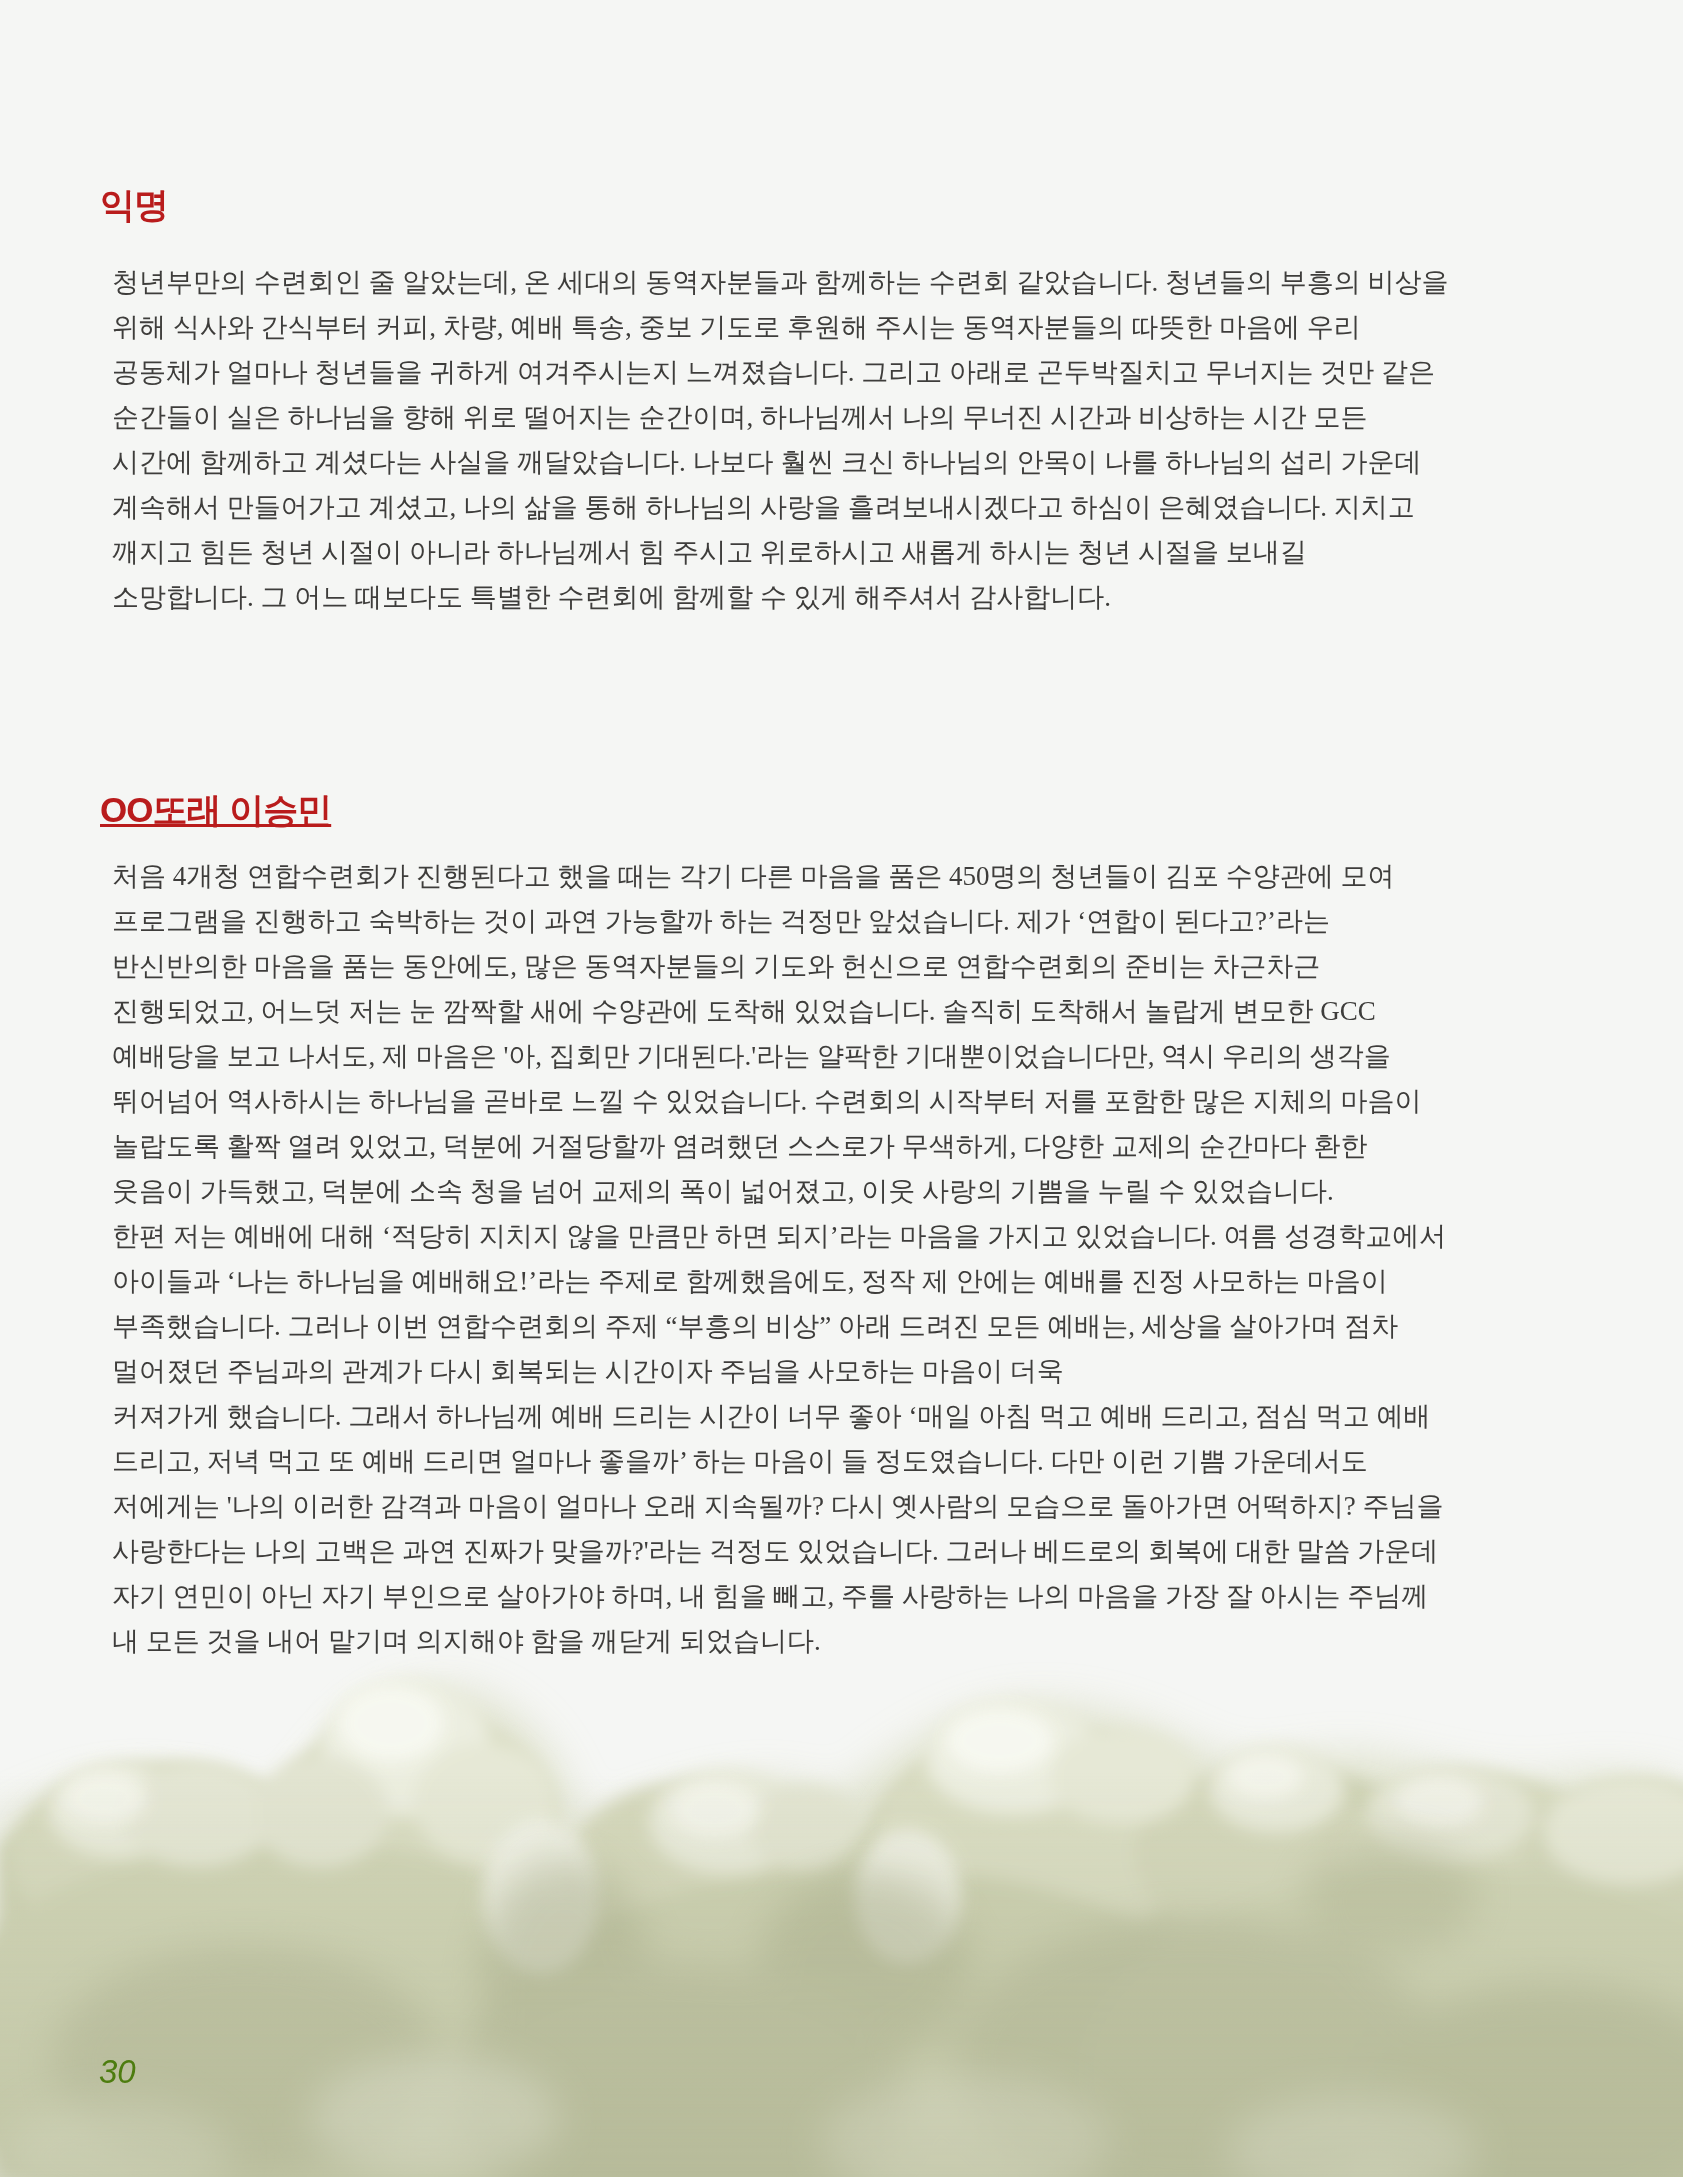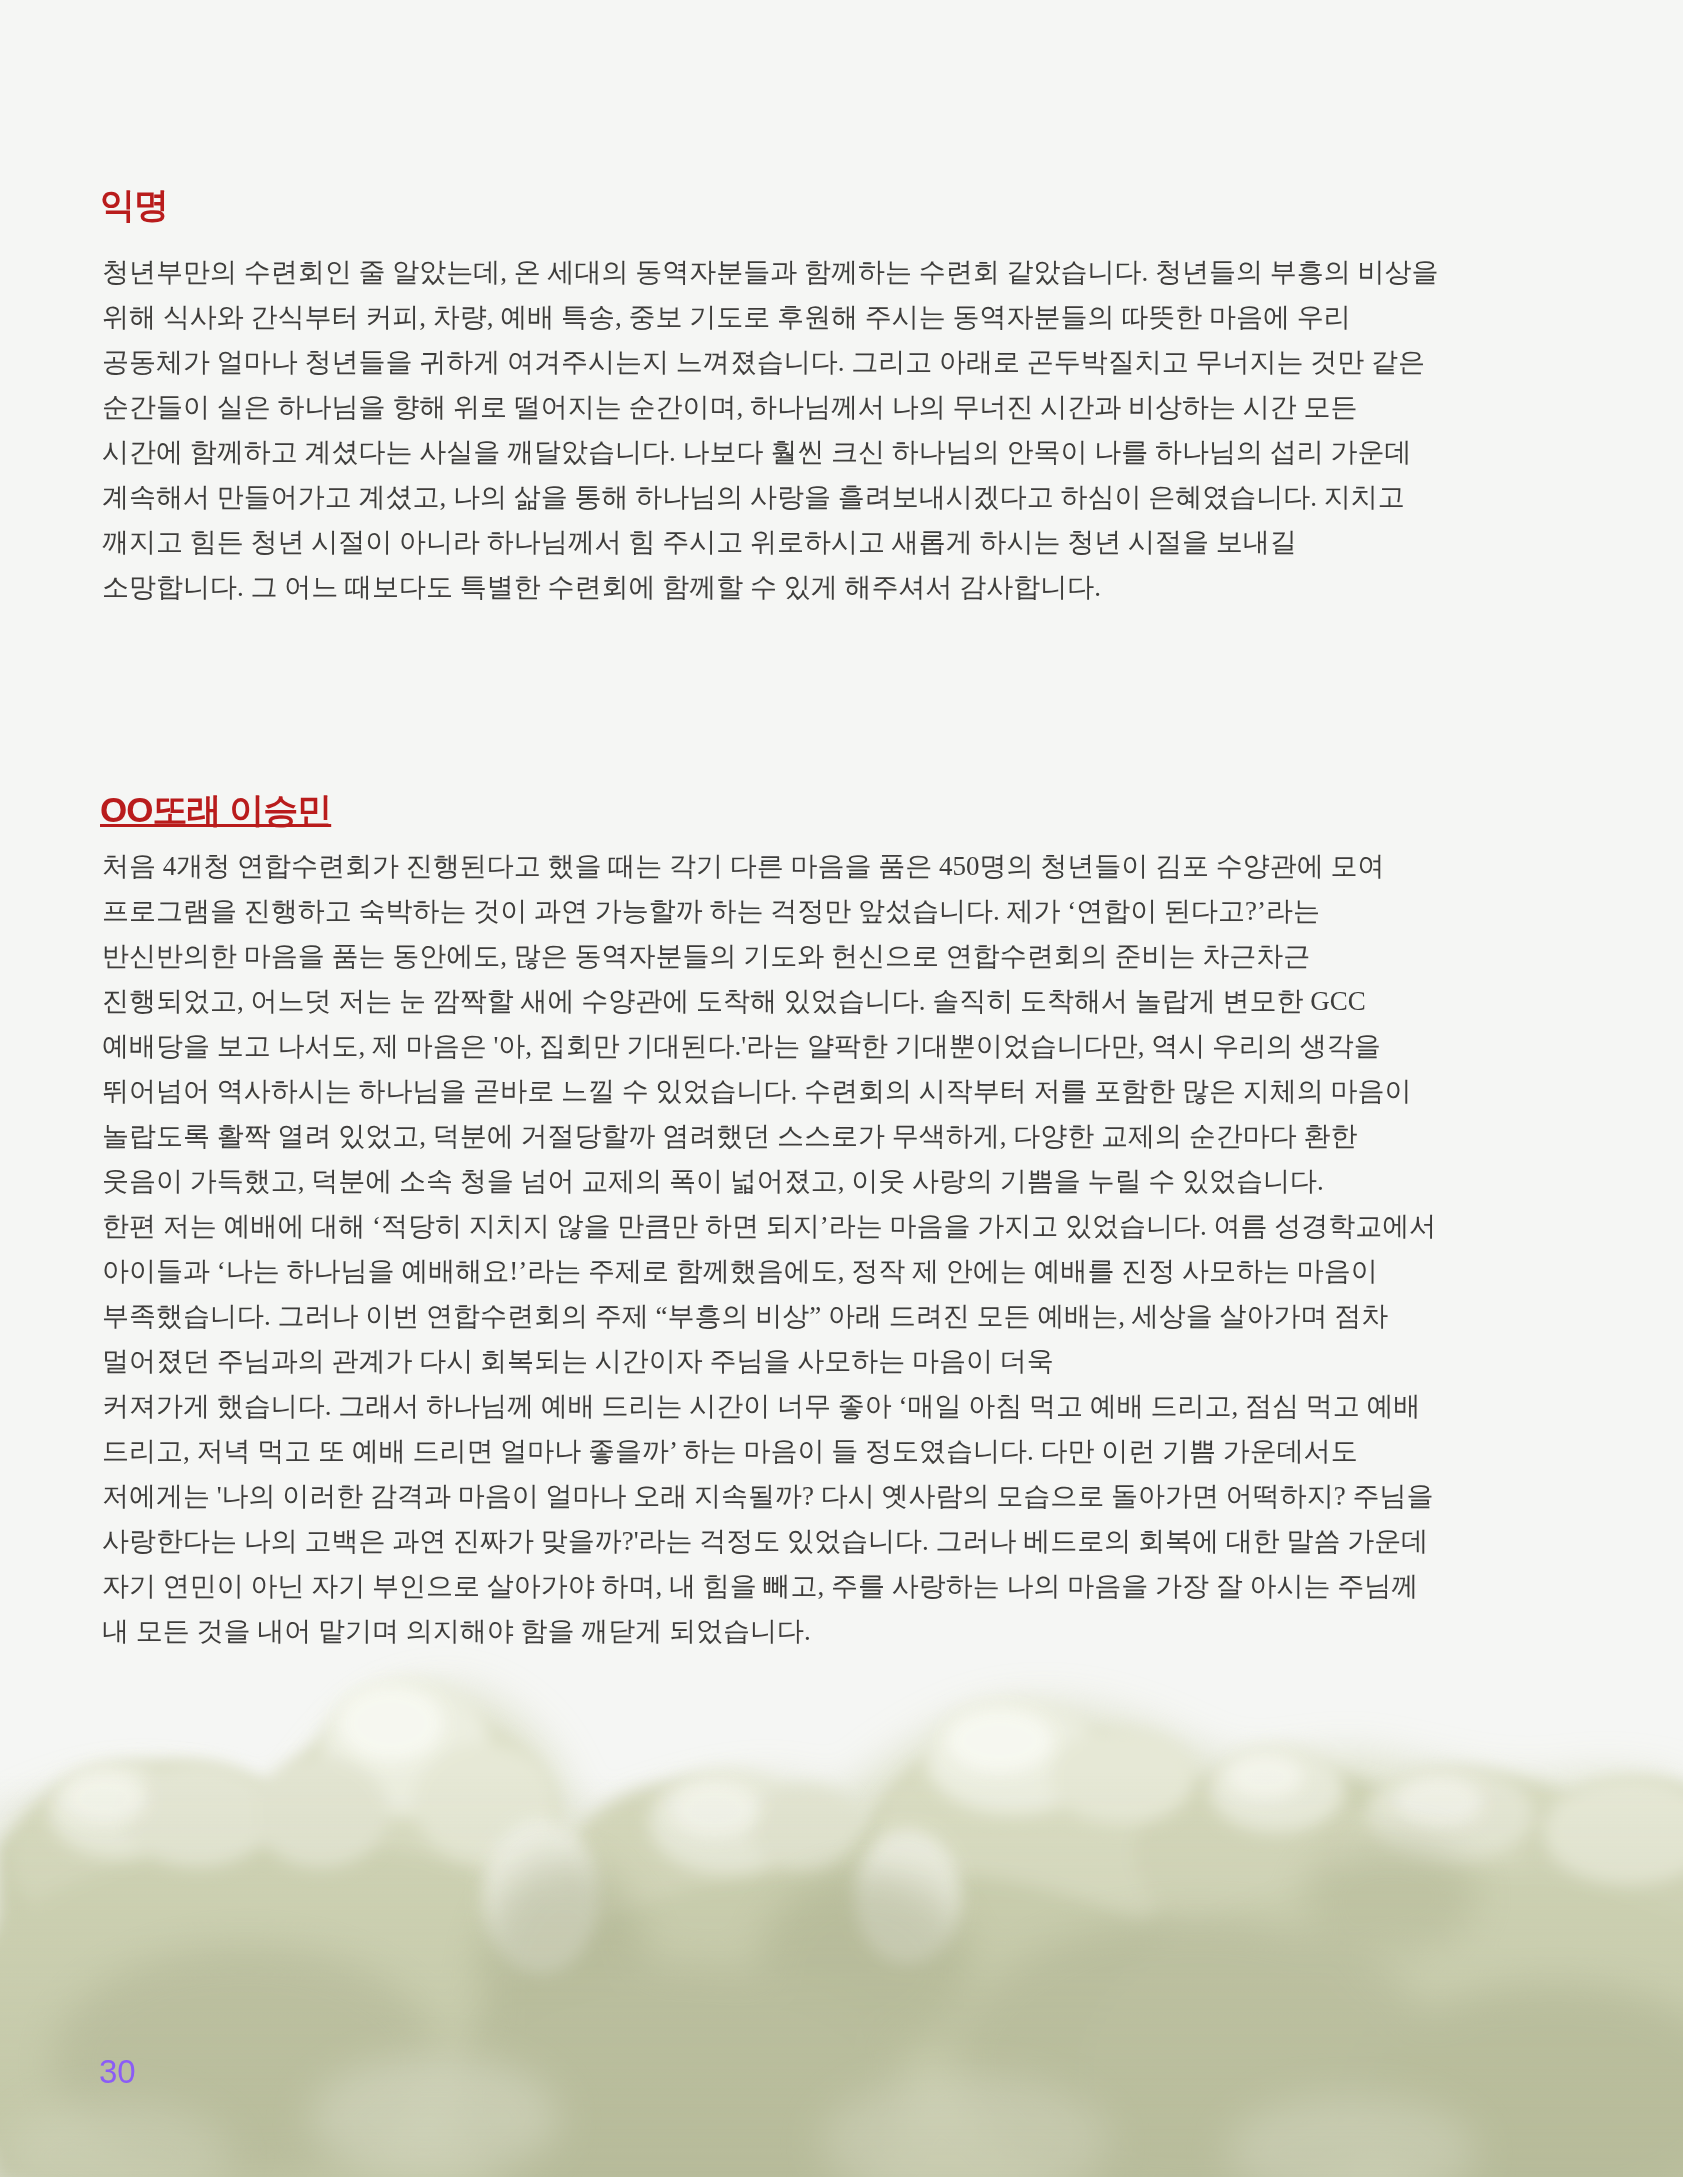--- a/index.html
+++ b/index.html
@@ -22,21 +22,21 @@
     line-height: 1;
     letter-spacing: -1px;
     color: #b91c1c;
   }
   .heading-1 { top: 187px; }
   .heading-2 { top: 792px; text-decoration: underline; }
 
   .para {
     position: absolute;
     left: 100px;
-    margin: 2px;
+    margin: 12px;
     width: 1545px;
     font-size: 27px;
     line-height: 45px;
     color: #3e3d3b;
     white-space: pre;
   }
   .para-1 { top: 248px; }
   .para-2 { top: 842px; }
 
   .clouds {
@@ -45,22 +45,23 @@
     width: 1684px; height: 599px;
     display: block;
     z-index: 1;
   }
 
   .page-number {
     position: absolute;
     left: 99px; top: 2053px;
     font-family: "Liberation Sans", sans-serif;
     font-size: 33px;
-    color: #8b5cf6;
+    color: #4d7c0f;
     z-index: 5;
+    font-style: italic;
   }
 </style>
 </head>
 <body>
 
 <div class="page">
 
   <h2 class="section-heading heading-1">익명</h2>
 
   <p class="para para-1">청년부만의 수련회인 줄 알았는데, 온 세대의 동역자분들과 함께하는 수련회 같았습니다. 청년들의 부흥의 비상을

